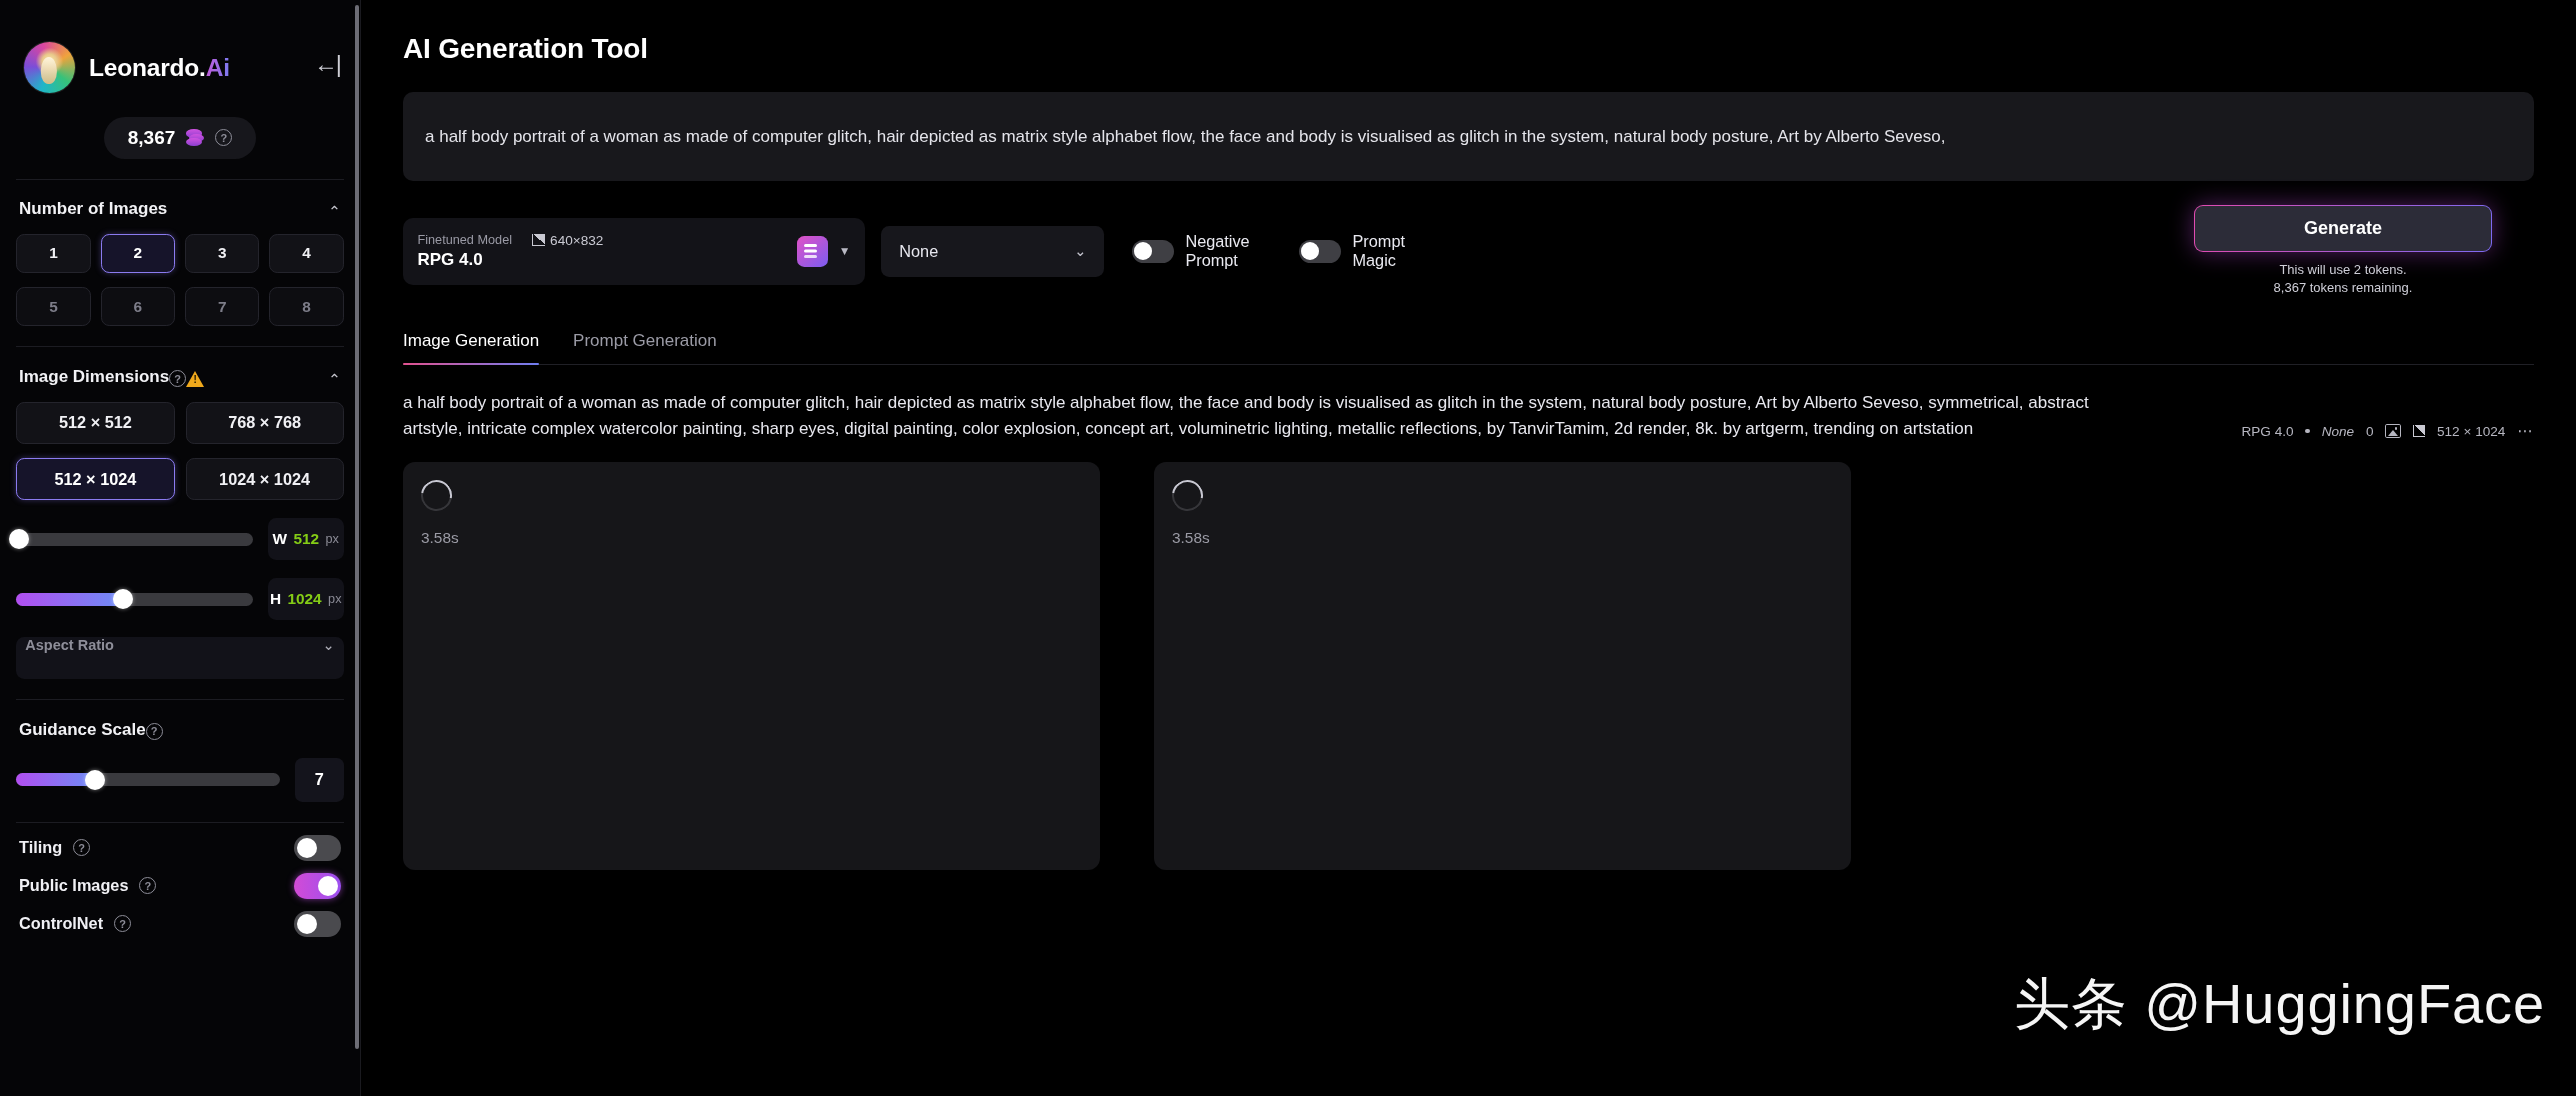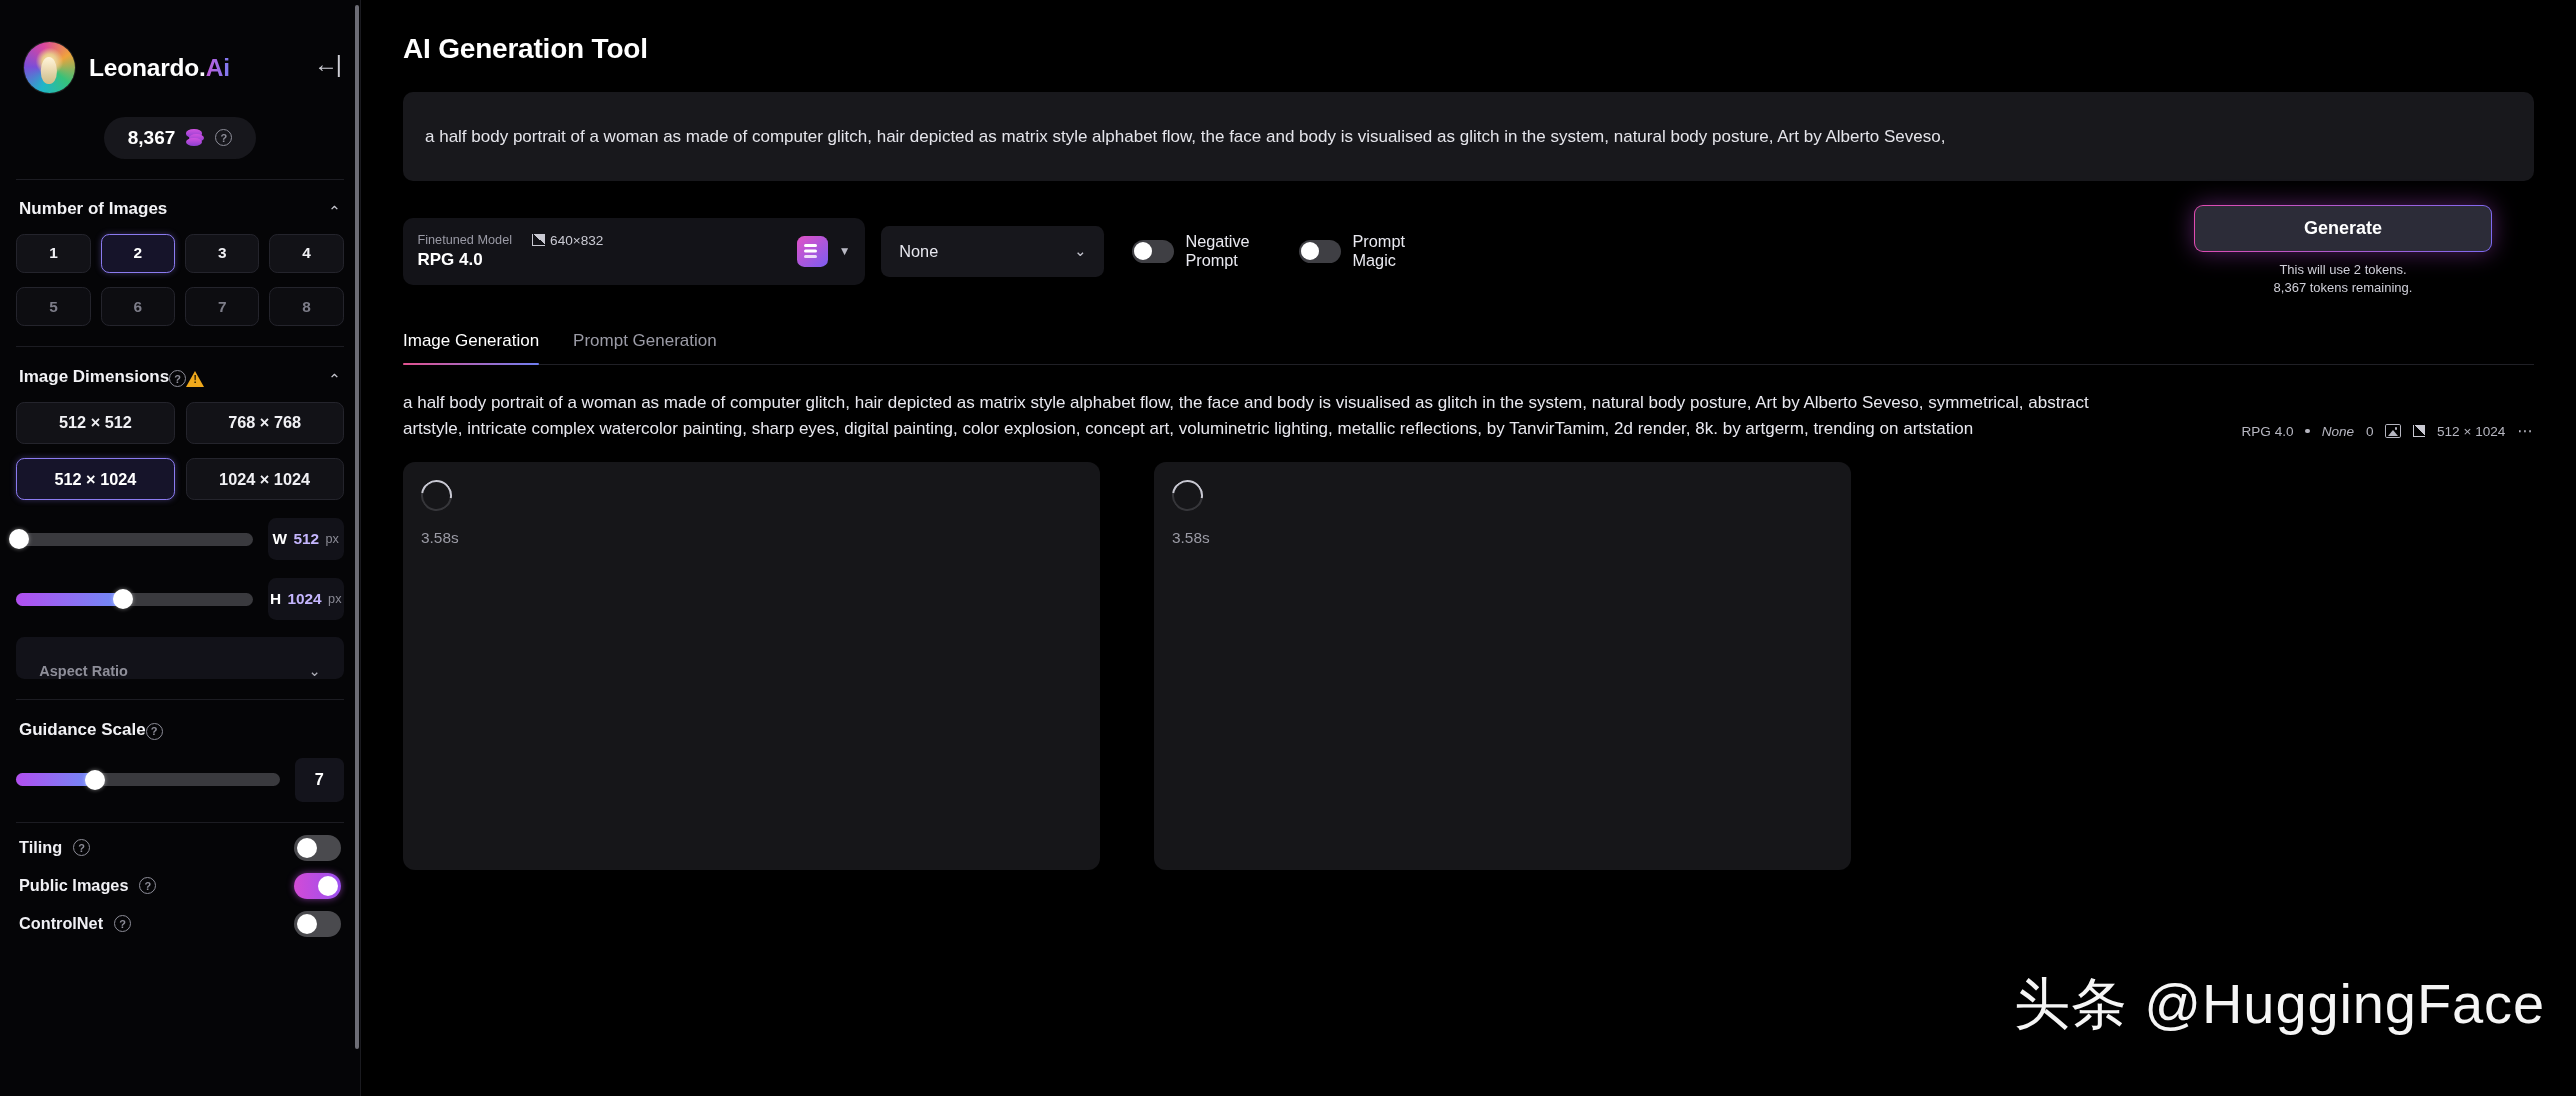--- a/index.html
+++ b/index.html
@@ -128,31 +128,31 @@
     position: absolute; top: 50%; width: 20px; height: 20px; border-radius: 50%;
     background: #ffffff; transform: translate(-50%, -50%); cursor: pointer;
     box-shadow: 0 0 4.5px rgba(255,255,255,.45);
   }
   .num-box {
     width: 76px; height: 42px; background: #121219; border-radius: 8.2px;
     display: flex; align-items: center; justify-content: center; gap: 6.4px;
     flex: none;
   }
   .num-box .lbl { font-size: 15.4px; font-weight: 700; color: #ffffff; }
-  .num-box .val { font-size: 15.4px; font-weight: 700; color: #c4b5fd; }
+  .num-box .val { font-size: 15.4px; font-weight: 700; color: #84cc16; }
   .num-box .unit { font-size: 12.7px; color: #8a8a95; }
   .gs-box {
     width: 49px; height: 44px; background: #14141c; border-radius: 7.3px;
     display: flex; align-items: center; justify-content: center;
     font-size: 16.3px; font-weight: 700; color: #ffffff; flex: none;
   }
 
   .select-box {
     margin-top: 16.3px; height: 42px; background: #121219; border-radius: 8.2px;
-    display: flex; align-items: flex-end; padding: 0 23px; cursor: pointer;
+    display: flex; align-items: flex-start; padding: 0 9px; cursor: pointer;
   }
   .select-box .ph { font-size: 14.5px; color: #8e8e99; font-weight: 600; }
   .select-box .chev2 { margin-left: auto; color: #aeaeb8; font-size: 14.5px; }
 
   .toggle-row {
     display: flex; align-items: center; gap: 11px;
     padding: 12.7px 2.7px 0 2.7px;
   }
   .toggle-label { font-size: 16.3px; font-weight: 700; color: #f0f0f4; }
   .switch {

